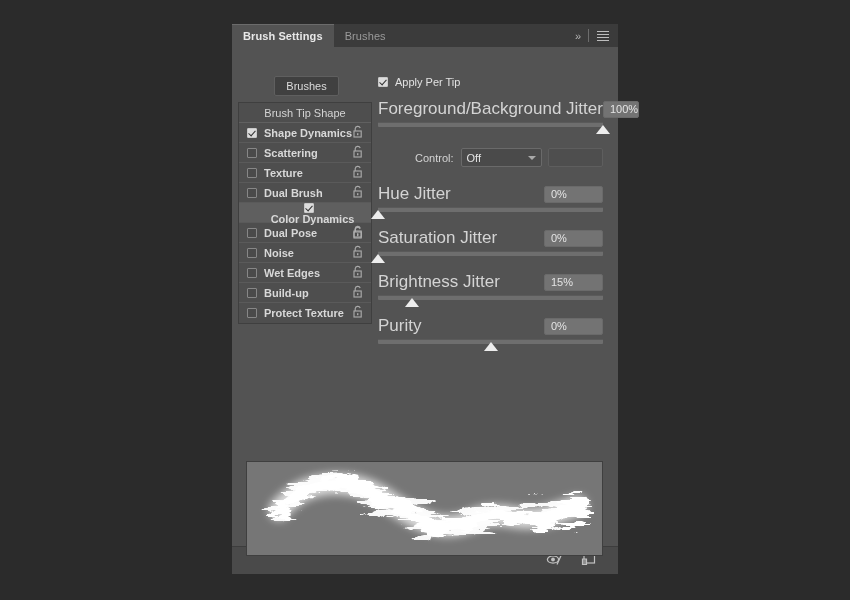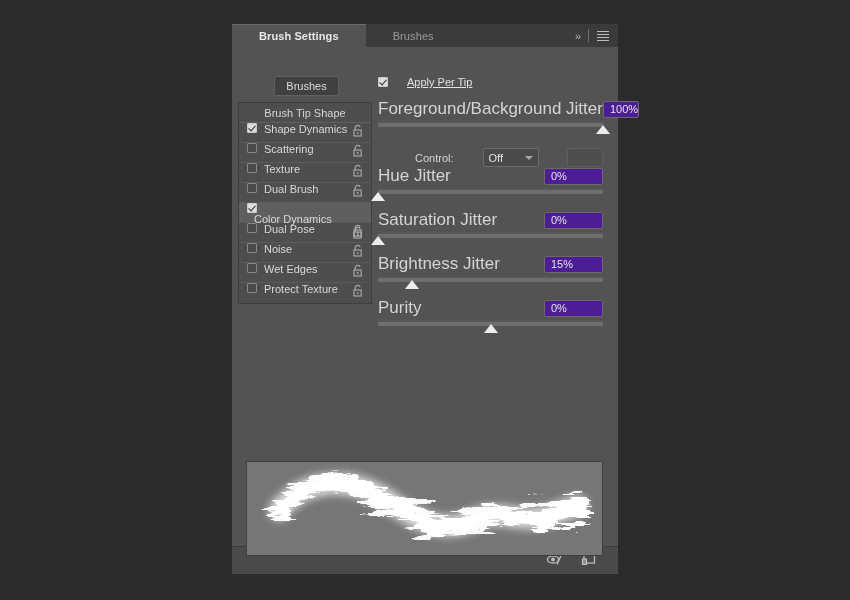--- a/index.html
+++ b/index.html
@@ -28,21 +28,21 @@
     height: 23px;
     background: #3b3b3b;
     display: flex;
     align-items: stretch;
     position: relative;
     flex: none;
   }
   .tab {
     display: flex;
     align-items: center;
-    padding: 0 27px;
+    padding: 0 11px;
     font-size: 11px;
     color: #9a9a9a;
     letter-spacing: .1px;
     cursor: default;
   }
   .tab.active {
     background: #535353;
     color: #e8e8e8;
     font-weight: bold;
     border-top: 1px solid #6b6b6b;
@@ -119,24 +119,26 @@
     align-items: center;
     justify-content: center;
     font-size: 11px;
     color: #d4d4d4;
     border-bottom: 1px solid #606060;
     cursor: default;
   }
   .list-row {
     height: 20px;
     display: flex;
+    align-items: center;
     border-bottom: 1px solid #5a5a5a;
     padding-left: 8px;
     box-sizing: border-box;
     cursor: default;
+    font-weight: bold;
   }
   .list-row:last-child { border-bottom: none; }
   .list-row.selected { background: #5f5f5f; flex-direction: column; }
 
   .cb {
     width: 10px;
     height: 10px;
     border: 1px solid #878787;
     background: #4a4a4a;
     border-radius: 1px;
@@ -179,40 +181,40 @@
     top: 28px;
     width: 225px;
   }
   .apply-row {
     display: flex;
     align-items: center;
     height: 14px;
     margin-bottom: 11px;
     cursor: default;
   }
-  .apply-row .row-label { margin-left: 19px; color: #e2e2e2; text-decoration: underline; }
+  .apply-row .row-label { margin-left: 7px; color: #e2e2e2; }
 
   .ctrl-block { margin-bottom: 6px; }
 
   .ctrl-head {
     display: flex;
     align-items: center;
     height: 18px;
   }
   .ctrl-name {
     font-size: 17px;
     color: #d4d4d4;
     white-space: nowrap;
     cursor: default;
   }
   .value-box {
     margin-left: auto;
     width: 59px;
     height: 17px;
-    background: #4c1d95;
+    background: #737373;
     border: 1px solid #6a6a6a;
     border-radius: 2px;
     color: #e4e4e4;
     font-size: 11px;
     display: flex;
     align-items: center;
     padding-left: 6px;
     box-sizing: border-box;
     cursor: text;
   }
@@ -242,22 +244,21 @@
     border-bottom: 9px solid #ededed;
     transform: translateX(-7px);
     cursor: pointer;
   }
 
   
   .control-row {
     display: flex;
     align-items: center;
     height: 19px;
-    margin: 10px 0 0 0;
-    gap: 22px;
+    margin: 10px 0 18px 0;
   }
   .control-lbl {
     font-size: 11px;
     color: #d4d4d4;
     margin-left: 37px;
     cursor: default;
   }
   .select {
     margin-left: 7px;
     width: 87px;
@@ -415,20 +416,29 @@
             <span class="row-label">Noise</span>
             <span class="lock"><svg width="12" height="13" viewBox="0 0 12 13">
                 <path d="M3.2,6 L3.2,3.6 A2.6,2.6 0 0 1 8.2,3.0" fill="none" stroke="#b9b9b9" stroke-width="1.15"></path>
                 <rect x="2.0" y="6" width="7.2" height="6" fill="none" stroke="#b9b9b9" stroke-width="1.15"></rect>
                 <rect x="5.0" y="8.2" width="1.4" height="2.0" fill="#b9b9b9"></rect>
               </svg></span>
           </div>
           <div class="list-row">
             <span class="cb"></span>
             <span class="row-label">Wet Edges</span>
+            <span class="lock"><svg width="12" height="13" viewBox="0 0 12 13">
+                <path d="M3.2,6 L3.2,3.6 A2.6,2.6 0 0 1 8.2,3.0" fill="none" stroke="#b9b9b9" stroke-width="1.15"></path>
+                <rect x="2.0" y="6" width="7.2" height="6" fill="none" stroke="#b9b9b9" stroke-width="1.15"></rect>
+                <rect x="5.0" y="8.2" width="1.4" height="2.0" fill="#b9b9b9"></rect>
+              </svg></span>
+          </div>
+          <div class="list-row">
+            <span class="cb"></span>
+            <span class="row-label">Build-up</span>
             <span class="lock"><svg width="12" height="13" viewBox="0 0 12 13">
                 <path d="M3.2,6 L3.2,3.6 A2.6,2.6 0 0 1 8.2,3.0" fill="none" stroke="#b9b9b9" stroke-width="1.15"></path>
                 <rect x="2.0" y="6" width="7.2" height="6" fill="none" stroke="#b9b9b9" stroke-width="1.15"></rect>
                 <rect x="5.0" y="8.2" width="1.4" height="2.0" fill="#b9b9b9"></rect>
               </svg></span>
           </div>
           <div class="list-row">
             <span class="cb"></span>
             <span class="row-label">Protect Texture</span>
             <span class="lock"><svg width="12" height="13" viewBox="0 0 12 13">

